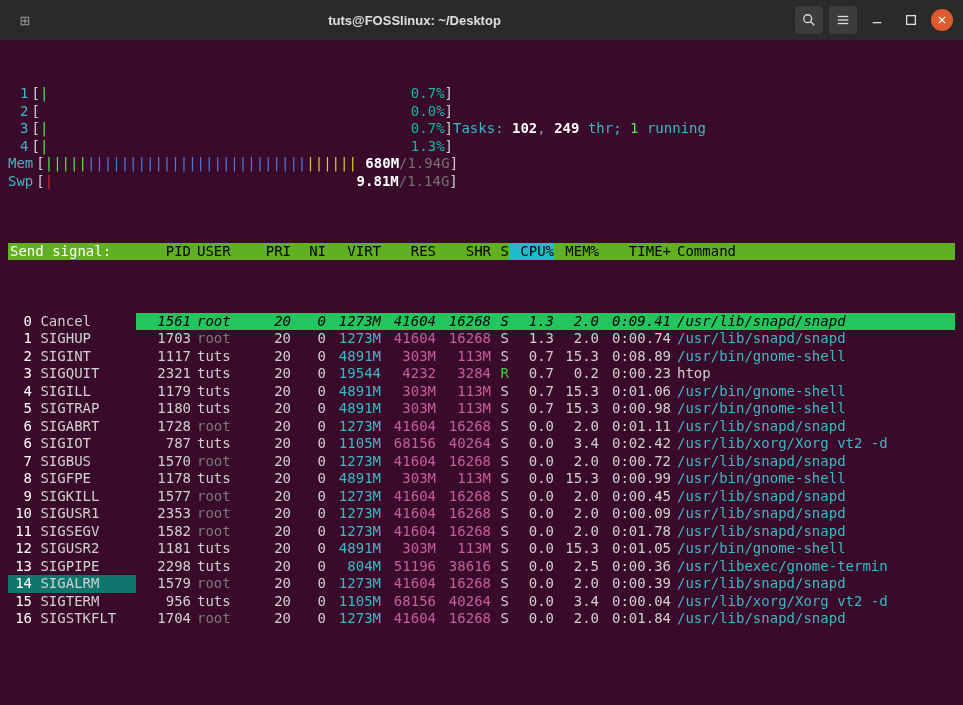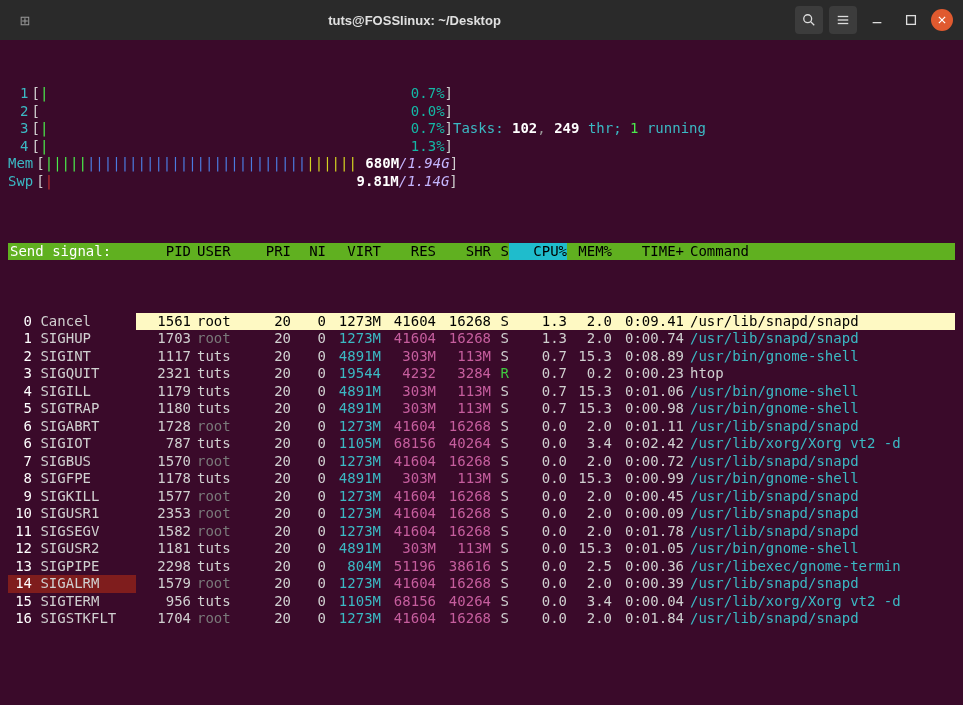--- a/index.html
+++ b/index.html
@@ -58,47 +58,47 @@
   white-space: pre;
   font-size: 14px;
   overflow: hidden;
 }
 .cpu-line { display: flex; }
 .cpu-label { color: #3bb9c4; width: 36px; text-align: right; padding-right: 3px; }
 .lb, .rb { color: #d0d0d0; }
 .bar { display: inline-block; }
 .bar-end { color: #14b8a6; }
 .mem-used { color: #ffffff; font-weight: bold; }
-.mem-total { color: #c4b5fd; font-style: italic; }
+.mem-total { color: #737373; }
 .info { color: #3bb9c4; }
 .grey { color: #9a9a9a; }
 .white-b { color: #ffffff; font-weight: bold; }
 .green { color: #4beb4b; }
 .cyan { color: #3bb9c4; }
 .cyan-b { color: #3bb9c4; font-weight: bold; }
 .top-row { display: flex; }
 .top-left { width: 445px; }
 .top-right { flex: 1; }
 .header-row { background: #60b020; color: #000; display: flex; }
 .cell { display: inline-block; overflow: hidden; }
 .signal-menu { width: 128px; }
 .signal-label { color: #ffffff; padding-left: 2px; }
 .table-area { display: flex; }
 .proc-row { display: flex; }
-.highlight-row { background: #fef9c3; color: #000; }
-.sel-row { background: #7f1d1d; color: #000; }
+.highlight-row { background: #22c55e; color: #000; font-style: italic; }
+.sel-row { background: #0f766e; color: #000; }
 .c-pid { width: 55px; text-align: right; }
 .c-user { width: 60px; text-align: left; padding-left: 6px; }
 .c-pri { width: 40px; text-align: right; }
 .c-ni { width: 35px; text-align: right; }
 .c-virt { width: 55px; text-align: right; }
 .c-res { width: 55px; text-align: right; }
 .c-shr { width: 55px; text-align: right; }
 .c-s { width: 18px; text-align: right; }
-.c-cpu { width: 58px; text-align: right; }
+.c-cpu { width: 45px; text-align: right; }
 .c-mem { width: 45px; text-align: right; }
 .c-time { width: 72px; text-align: right; }
 .c-cmd { flex: 1; padding-left: 6px; text-align: left; }
 .hl-blue { background:#1fbccc; color:#000; }
 .user-root { color: #7a7a7a; }
 .user-norm { color: #d0d0d0; }
 .virt-c { color: #3bb9c4; }
 .res-c { color: #c65e9e; }
 .shr-c { color: #c65e9e; }
 .cmd { color: #3bb9c4; }

